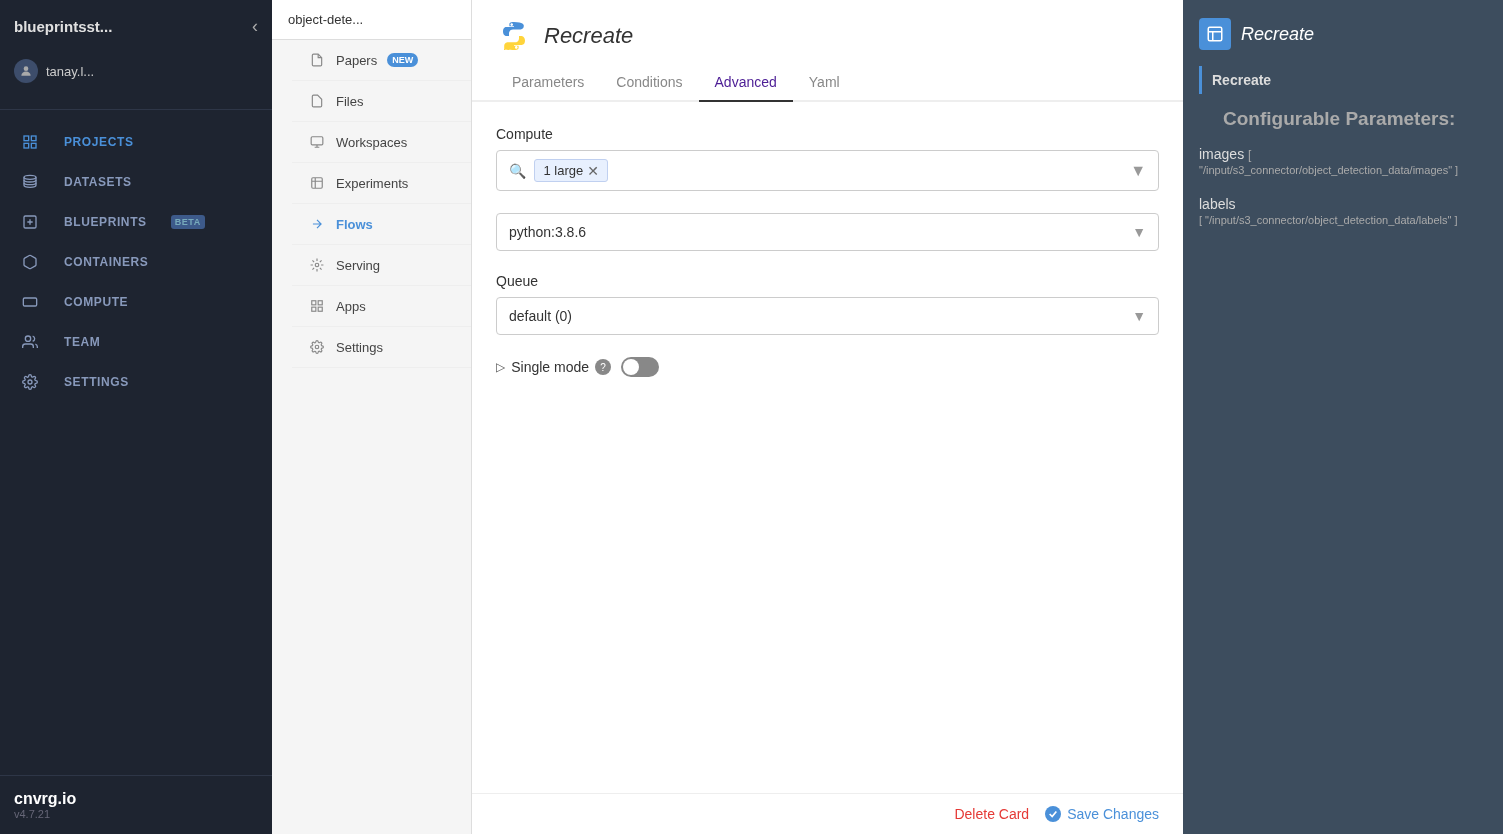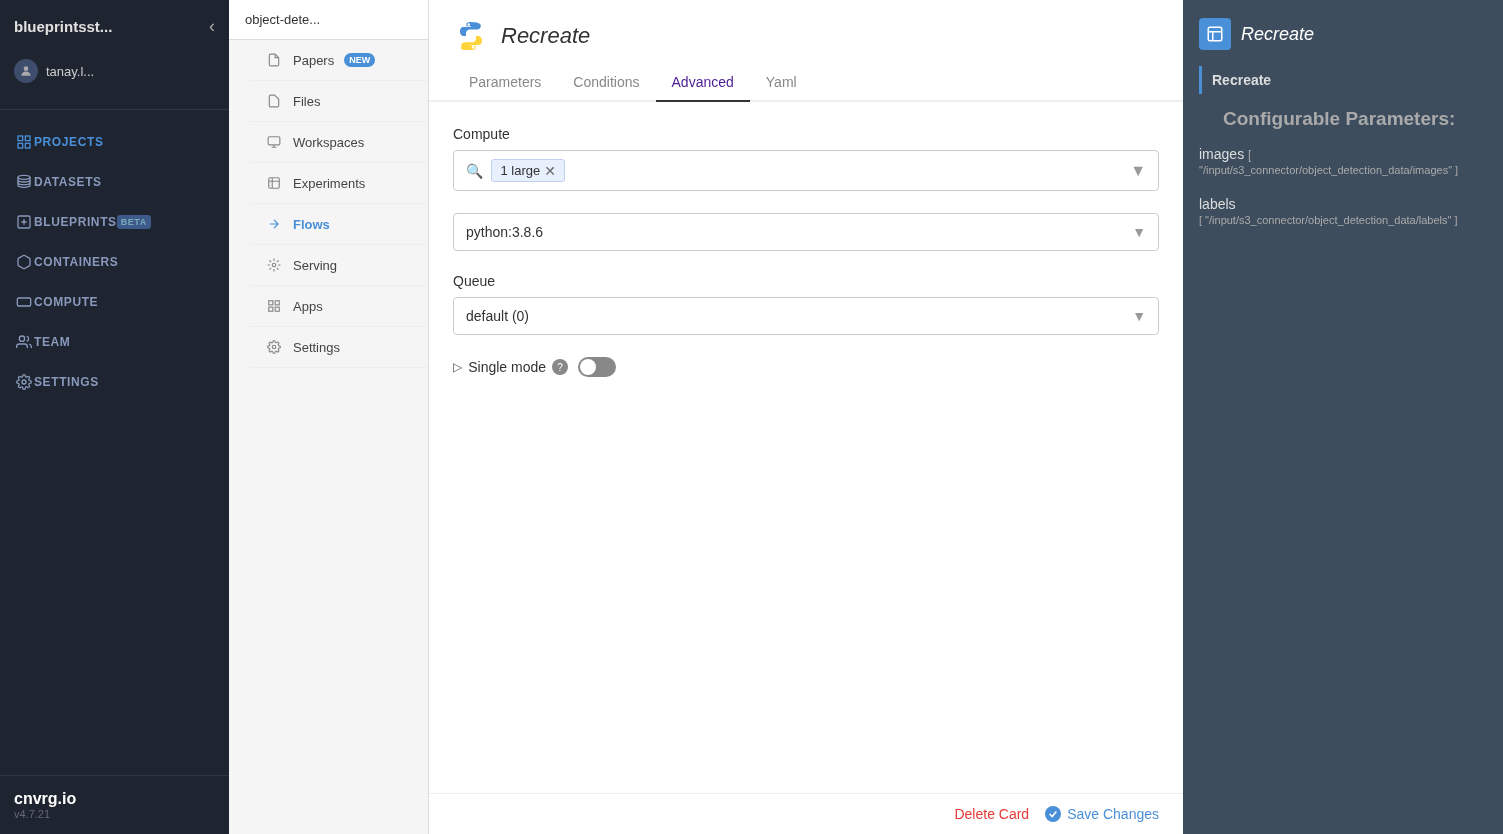--- a/index.html
+++ b/index.html
@@ -1,20 +1,20 @@
 <!DOCTYPE html>
 <html><head>
   <meta charset="utf-8">
   <style>
     * { box-sizing: border-box; margin: 0; padding: 0; }
     body { font-family: -apple-system, BlinkMacSystemFont, 'Segoe UI', sans-serif; display: flex; height: 834px; overflow: hidden; background: #1e2430; }
 
     
     .sidebar-left {
-      width: 229px;
+      width: 272px;
       background: #1e2430;
       color: #fff;
       display: flex;
       flex-direction: column;
       flex-shrink: 0;
     }
     .sidebar-header {
       display: flex;
       align-items: center;
       justify-content: space-between;
@@ -49,22 +49,22 @@
       font-size: 13px;
       color: #ccc;
     }
     .nav-items {
       padding: 12px 0;
       flex: 1;
     }
     .nav-item {
       display: flex;
       align-items: center;
-      gap: 0;
-      padding: 10px 14px;
+      gap: 24px;
+      padding: 10px 20px;
       cursor: pointer;
       color: #8899bb;
       font-size: 12px;
       font-weight: 600;
       letter-spacing: 0.05em;
       text-transform: uppercase;
     }
     .nav-item.active { color: #4a90d9; }
     .nav-item .nav-icon { width: 20px; height: 20px; display: flex; align-items: center; justify-content: center; flex-shrink: 0; }
     .sidebar-footer {

